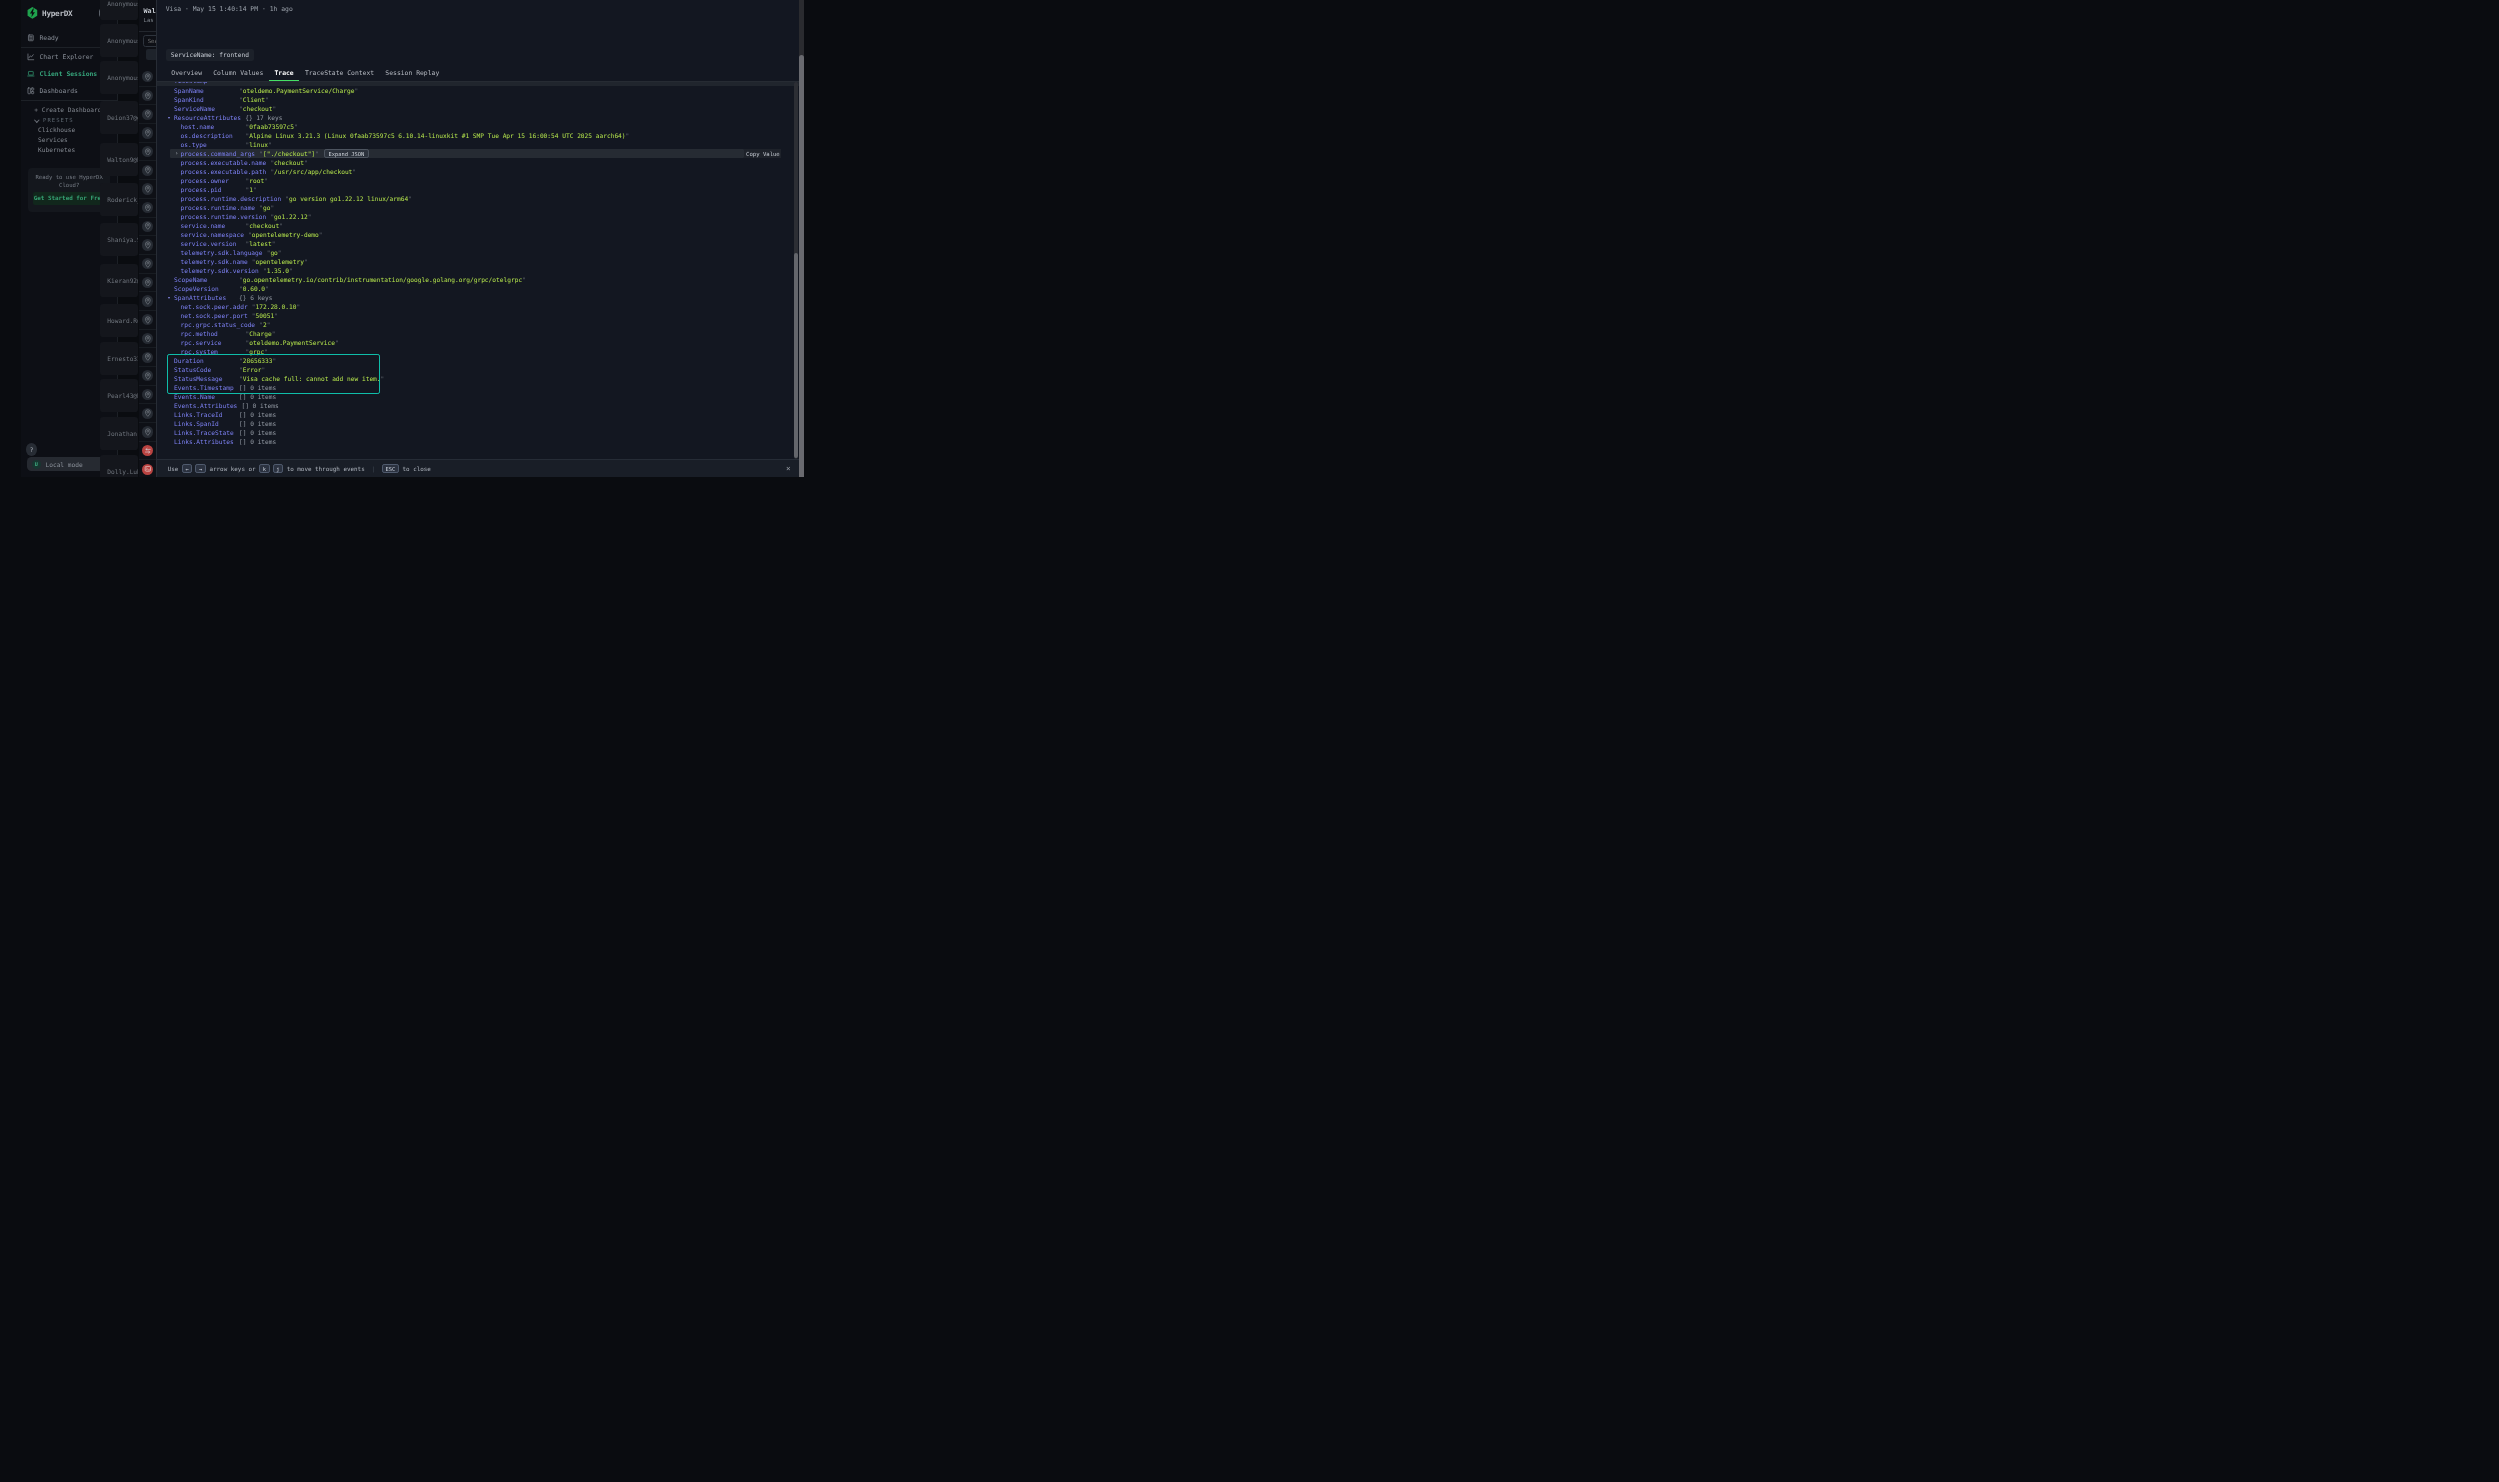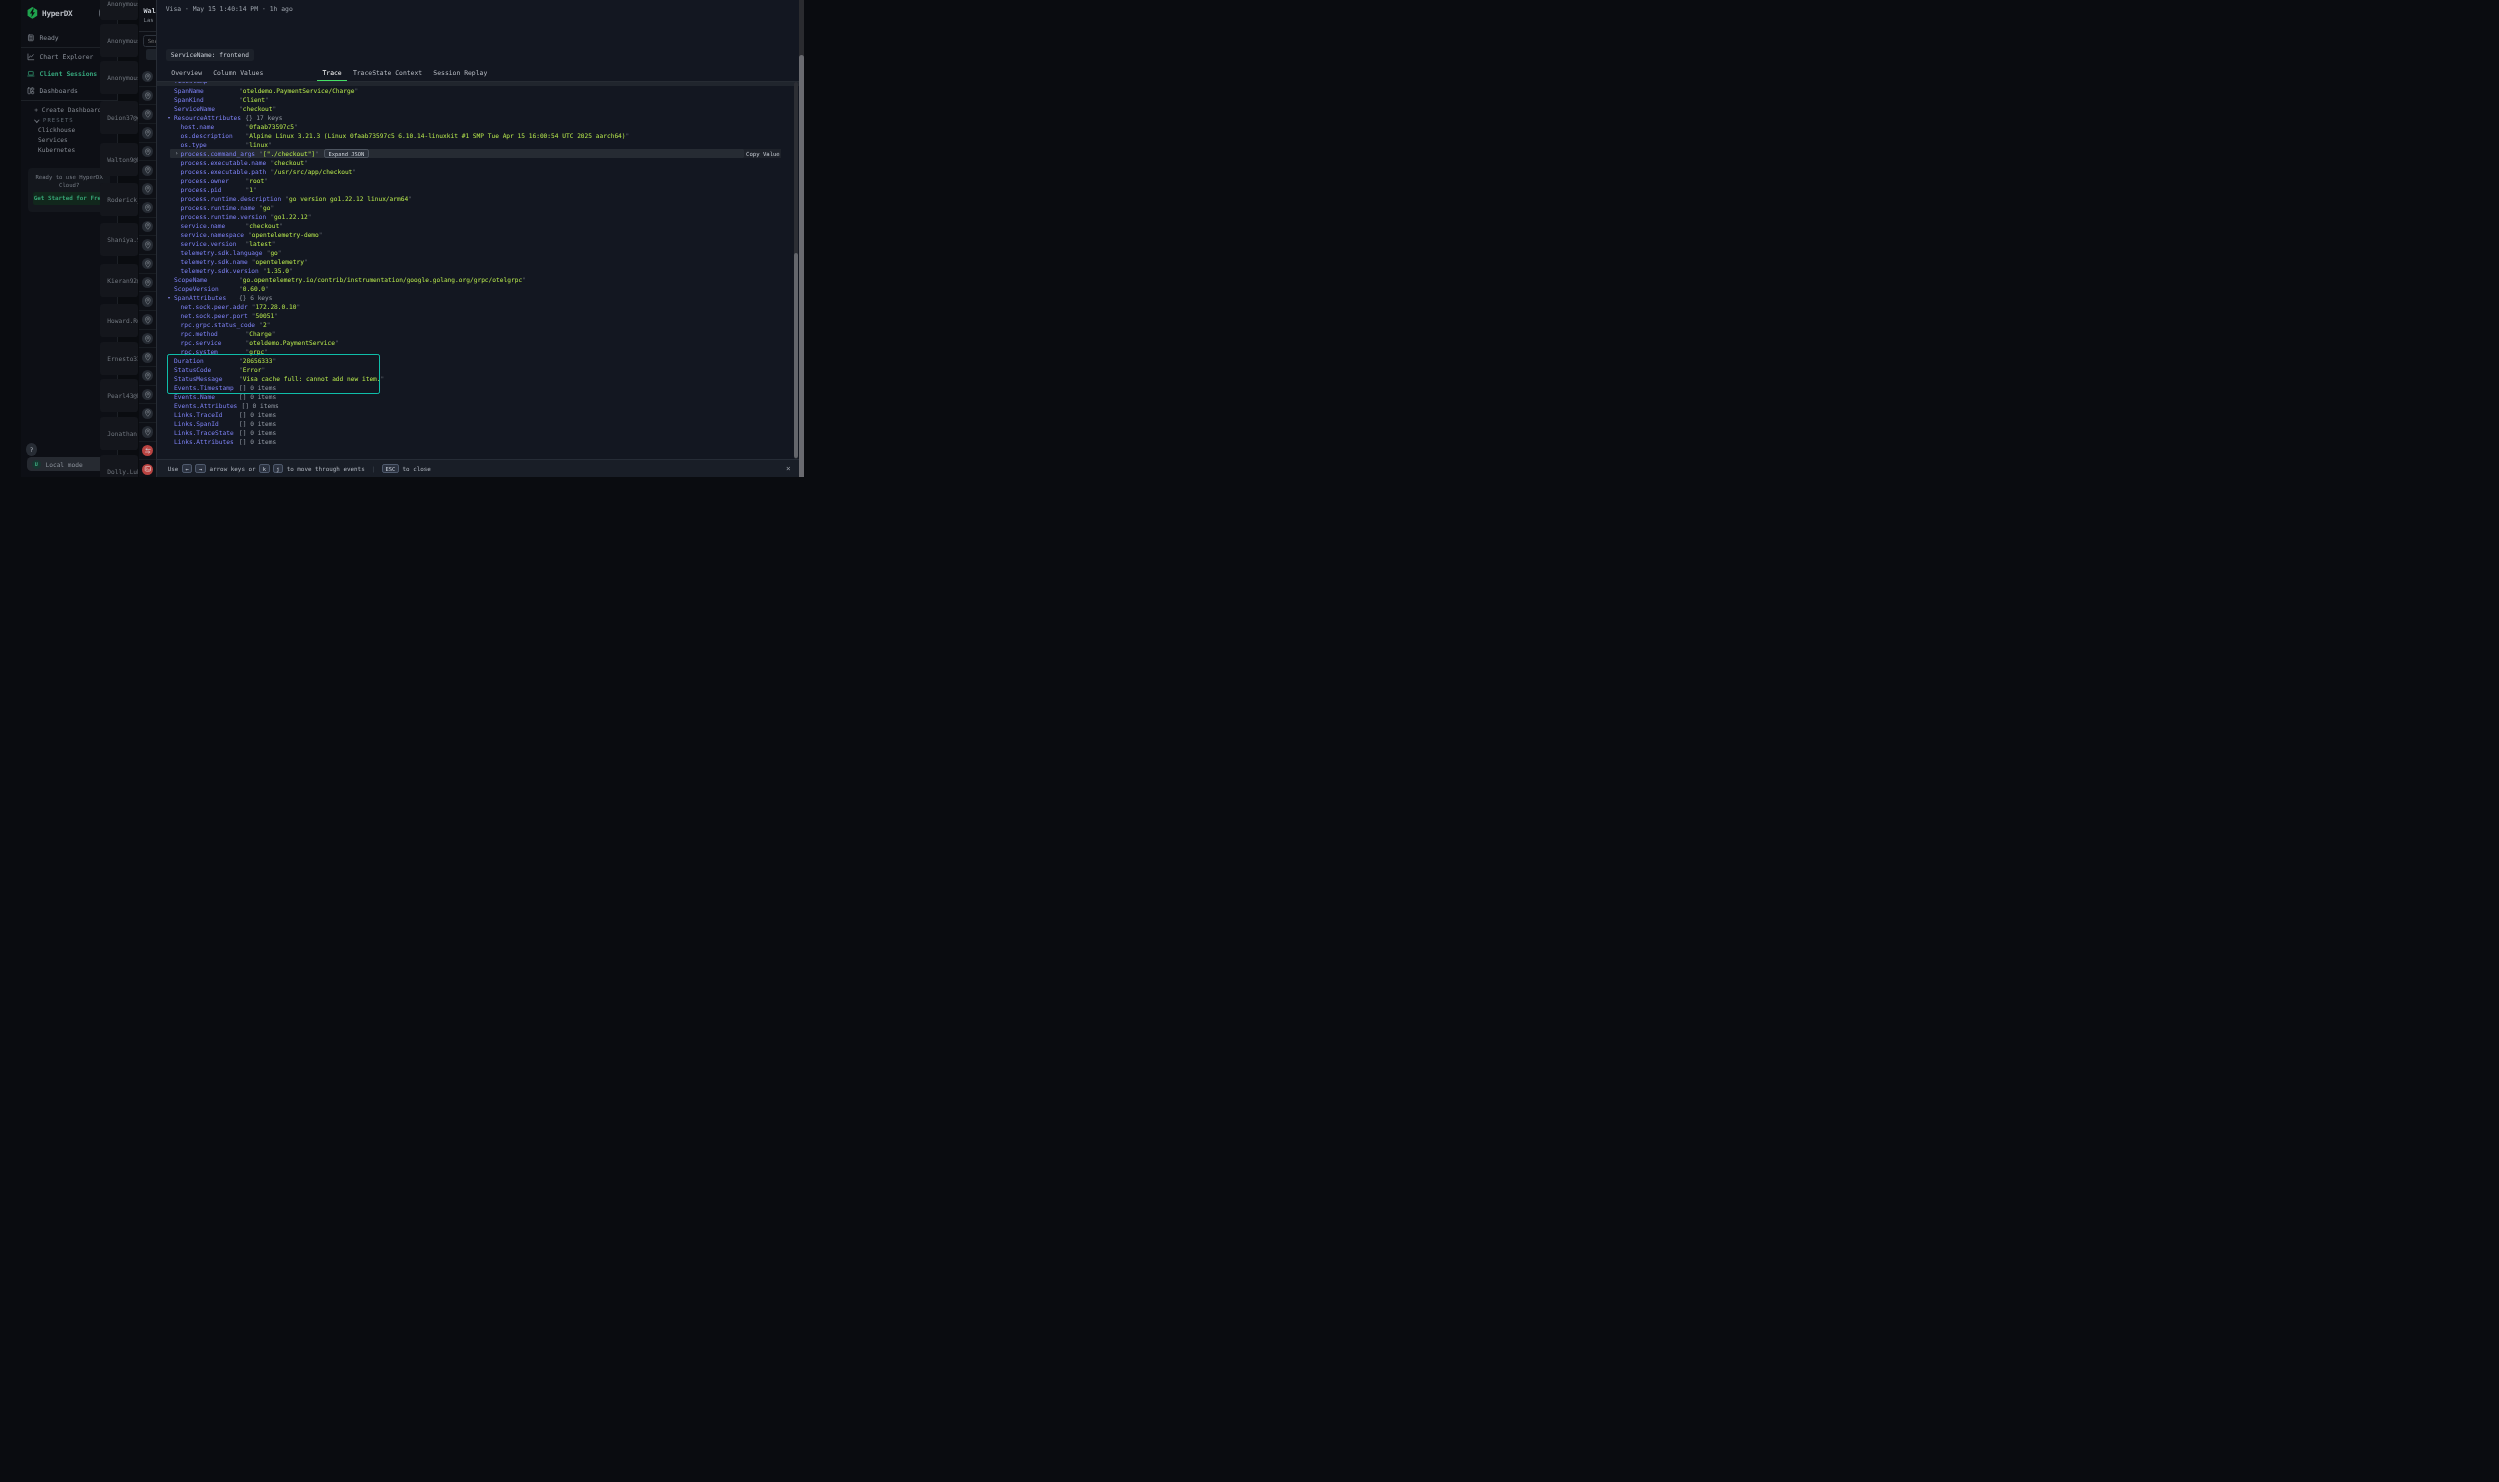--- a/index.html
+++ b/index.html
@@ -72,21 +72,21 @@
     border-left:0.5px solid #272c35; }
   #d-meta { position:absolute; left:8.7px; top:5.1px; color:#9aa1aa; font-size:6.4px; }
   #span-box { position:absolute; left:8.7px; right:8.2px; top:18.5px; height:28px; background:#171b23; border-radius:2.1px; padding:4.6px 8.2px; }
   #span-label { color:#8d939c; font-size:6.2px; }
   #span-value { color:#e8eaee; font-size:6.7px; font-weight:bold; margin-top:3.1px; }
   #svc-chip { position:absolute; left:8.7px; top:49px; height:11.8px; background:#1c212a; border-radius:2.1px;
     color:#c6cbd3; font-size:6.2px; display:inline-flex; align-items:center; padding:0 5.1px; }
   #tab-bar { position:absolute; left:8.7px; top:65px; height:16px; display:flex; }
   .tab { height:16px; display:flex; align-items:center; padding:0 5.6px; color:#b6bac2;
     font-size:6.4px; cursor:pointer; border-bottom:1.5px solid transparent; }
-  .tab.active { color:#ffffff; font-weight:normal; border-bottom-color:#45e065;margin-left:48px; }
+  .tab.active { color:#ffffff; font-weight:bold; border-bottom-color:#45e065; }
   #tab-div { position:absolute; left:0; right:0; top:81px; height:0.5px; background:#262b33; }
 
   
   #trace-scroll { position:absolute; left:0; right:0; top:82px; bottom:18px; overflow:hidden; }
   #clip-row { position:relative; height:4.1px; background:#20252d; overflow:hidden; }
   #clip-row span { position:absolute; left:17px; top:-5.1px; color:#7d81f4; font-size:6.2px; }
   .trow { position:relative; display:flex; align-items:center; height:9px; font-size:6.2px;
     white-space:pre; cursor:default; }
   .trow > * { position:relative; z-index:1; }
   .tkey { color:#7d81f4; min-width:65px; padding-right:4.1px; flex:0 0 auto; }

